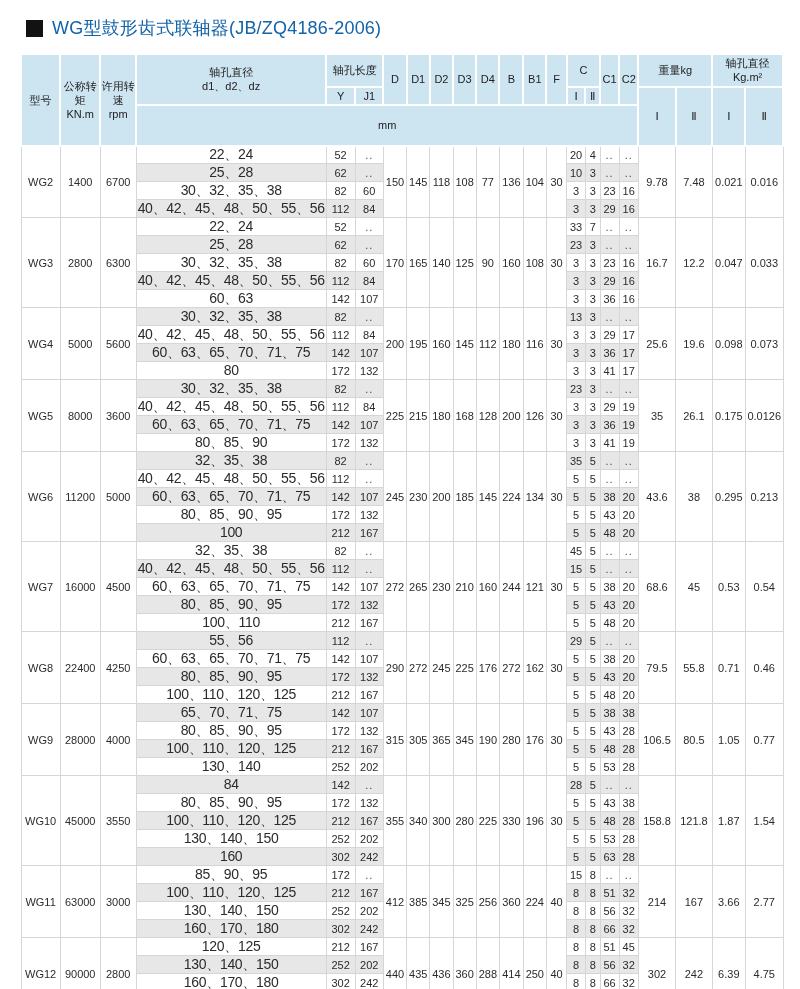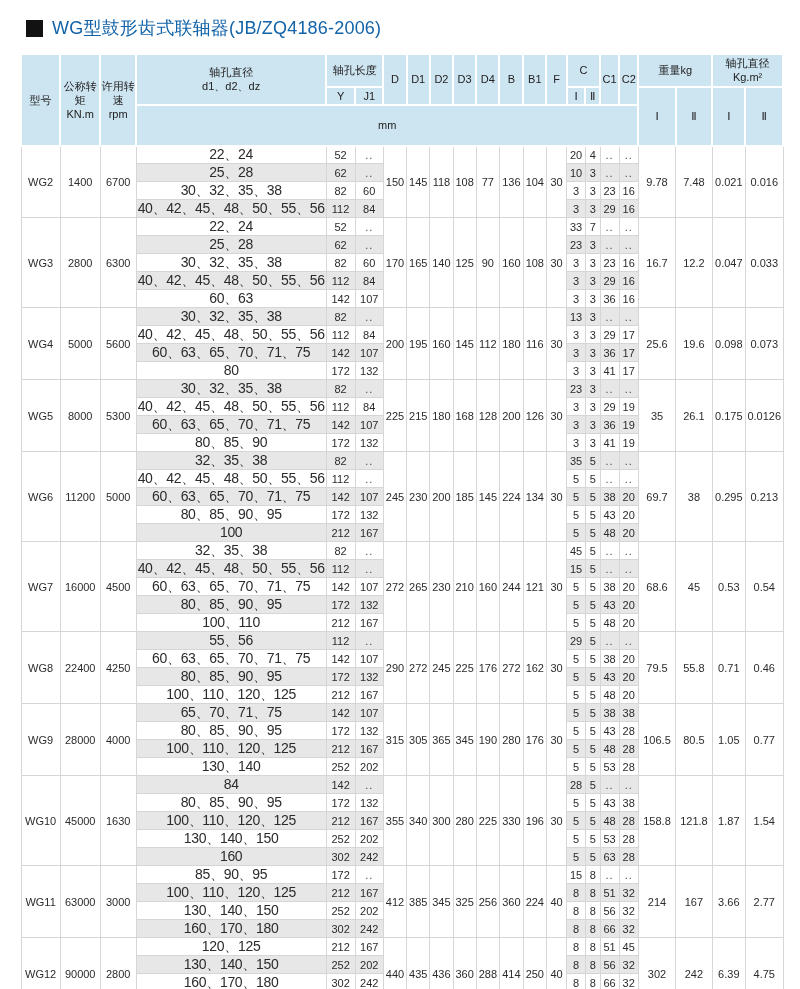--- a/index.html
+++ b/index.html
@@ -281,21 +281,21 @@
           <td>172</td>
           <td>132</td>
           <td>3</td>
           <td>3</td>
           <td>41</td>
           <td>17</td>
         </tr>
         <tr>
           <td class="merged" rowspan="4">WG5</td>
           <td class="merged" rowspan="4">8000</td>
-          <td class="merged" rowspan="4">5300</td>
+          <td class="merged" rowspan="4">3600</td>
           <td class="bore stripe">30、32、35、38</td>
           <td class="stripe">82</td>
           <td class="stripe dots">..</td>
           <td class="merged" rowspan="4">225</td>
           <td class="merged" rowspan="4">215</td>
           <td class="merged" rowspan="4">180</td>
           <td class="merged" rowspan="4">168</td>
           <td class="merged" rowspan="4">128</td>
           <td class="merged" rowspan="4">200</td>
           <td class="merged" rowspan="4">126</td>
@@ -348,21 +348,21 @@
           <td class="merged" rowspan="5">200</td>
           <td class="merged" rowspan="5">185</td>
           <td class="merged" rowspan="5">145</td>
           <td class="merged" rowspan="5">224</td>
           <td class="merged" rowspan="5">134</td>
           <td class="merged" rowspan="5">30</td>
           <td class="stripe">35</td>
           <td class="stripe">5</td>
           <td class="stripe dots">..</td>
           <td class="stripe dots">..</td>
-          <td class="merged" rowspan="5">69.7</td>
+          <td class="merged" rowspan="5">43.6</td>
           <td class="merged" rowspan="5">38</td>
           <td class="merged" rowspan="5">0.295</td>
           <td class="merged" rowspan="5">0.213</td>
         </tr>
         <tr>
           <td class="bore">40、42、45、48、50、55、56</td>
           <td>112</td>
           <td class="dots">..</td>
           <td>5</td>
           <td>5</td>
@@ -554,21 +554,21 @@
           <td>252</td>
           <td>202</td>
           <td>5</td>
           <td>5</td>
           <td>53</td>
           <td>28</td>
         </tr>
         <tr>
           <td class="merged" rowspan="5">WG10</td>
           <td class="merged" rowspan="5">45000</td>
-          <td class="merged" rowspan="5">1630</td>
+          <td class="merged" rowspan="5">3550</td>
           <td class="bore stripe">84</td>
           <td class="stripe">142</td>
           <td class="stripe dots">..</td>
           <td class="merged" rowspan="5">355</td>
           <td class="merged" rowspan="5">340</td>
           <td class="merged" rowspan="5">300</td>
           <td class="merged" rowspan="5">280</td>
           <td class="merged" rowspan="5">225</td>
           <td class="merged" rowspan="5">330</td>
           <td class="merged" rowspan="5">196</td>

